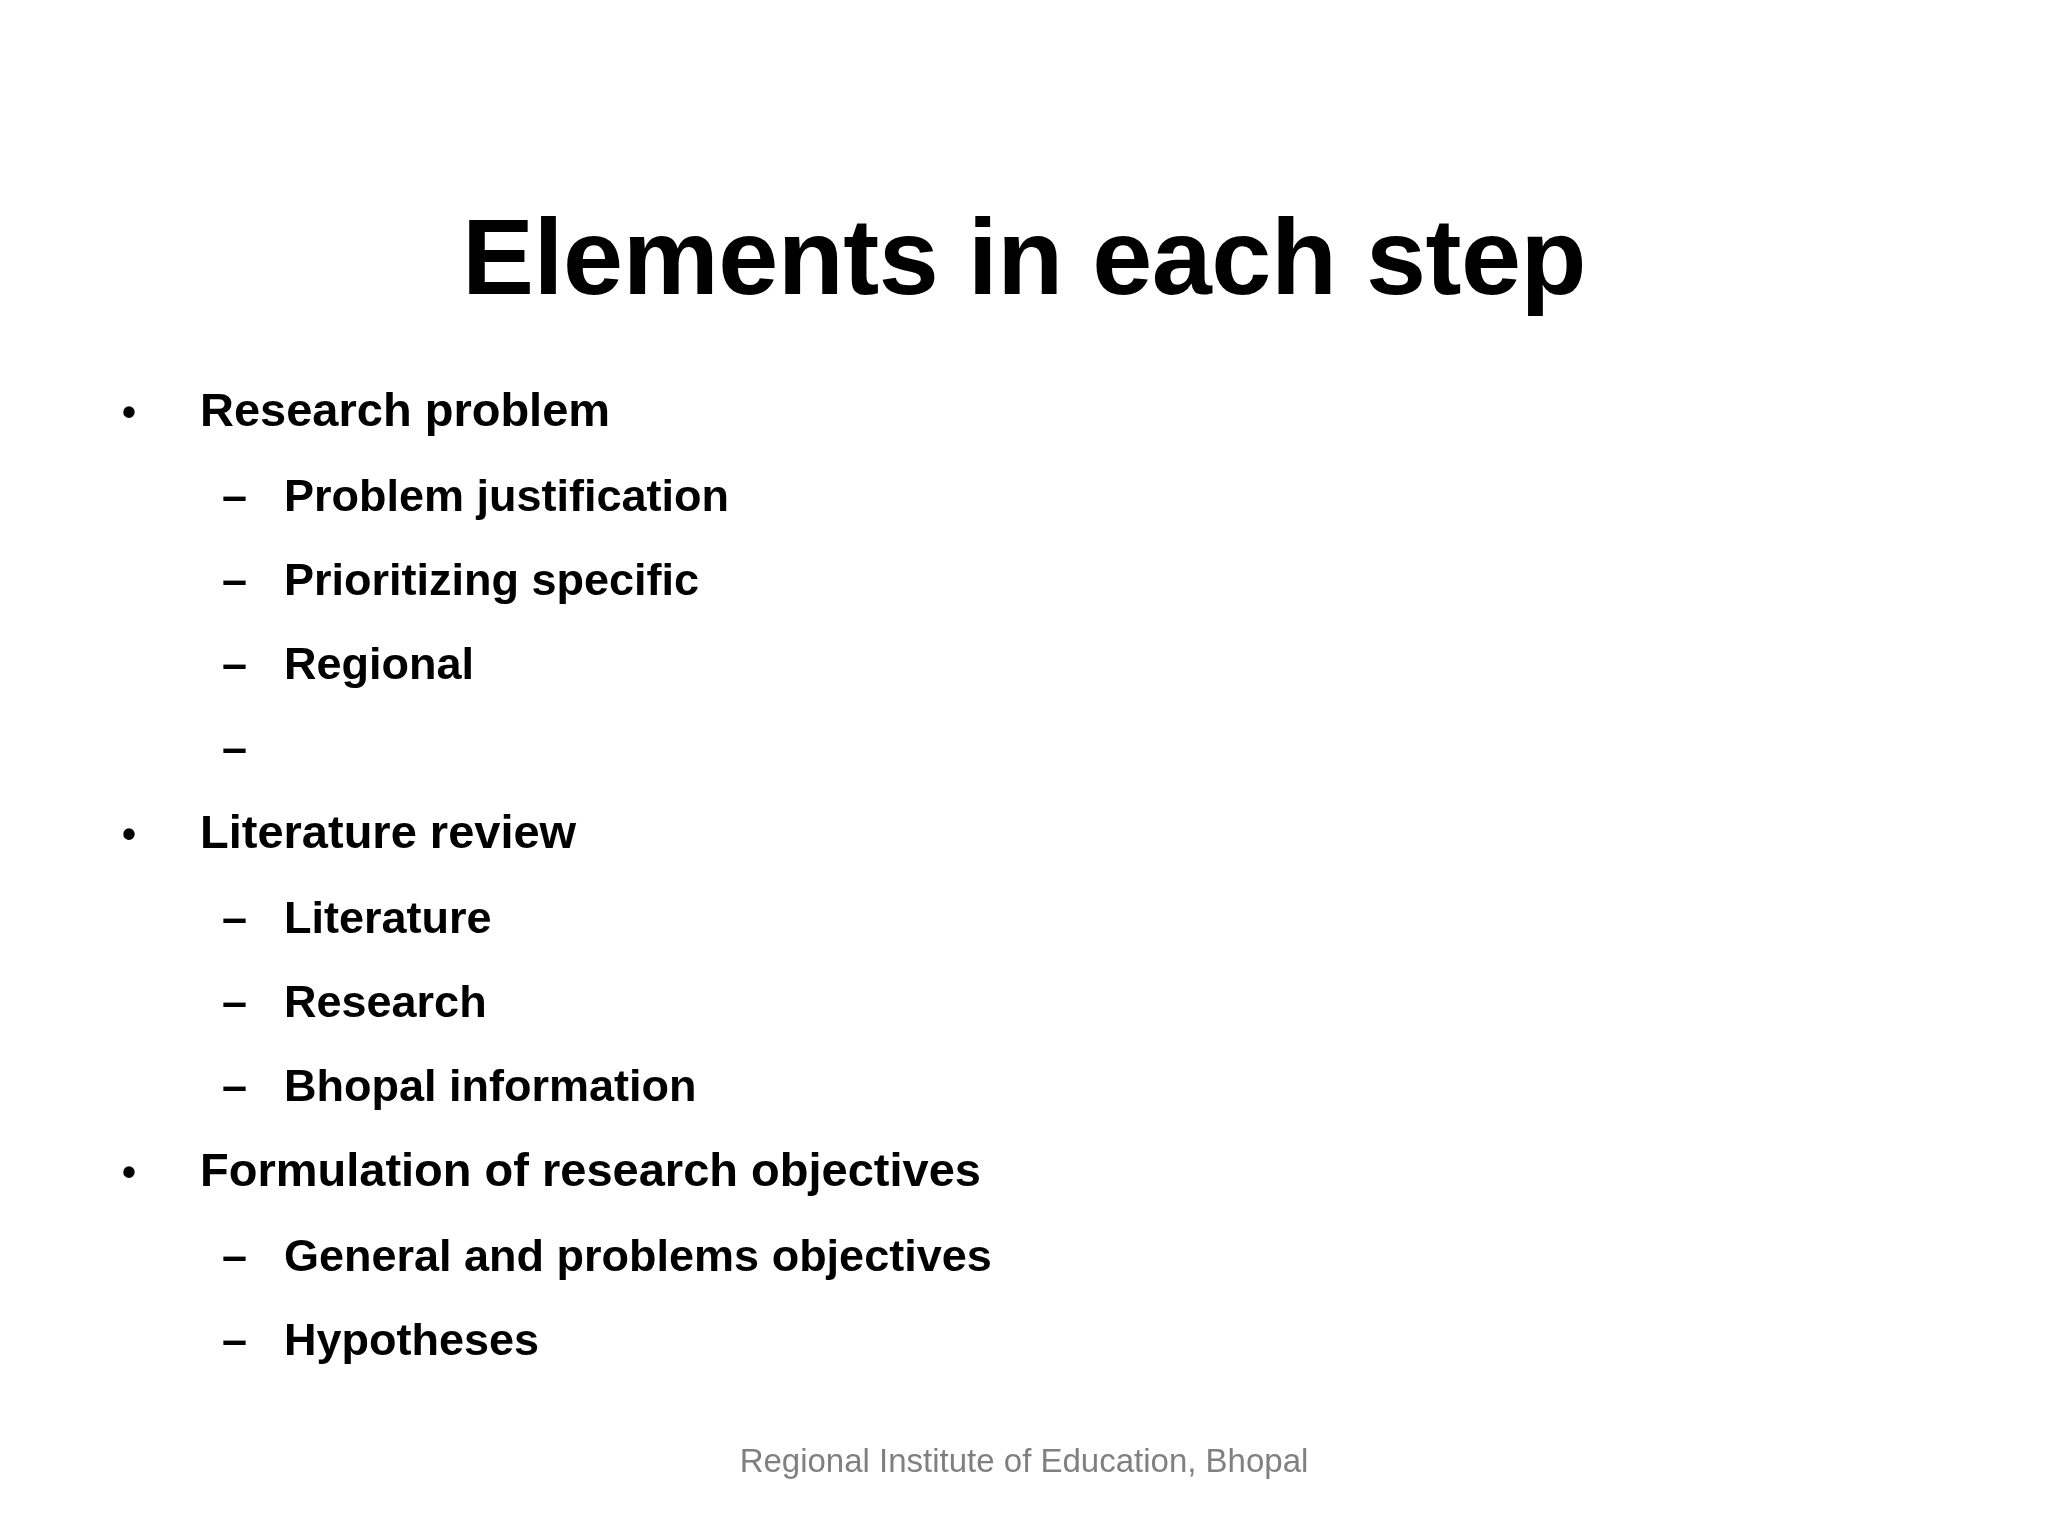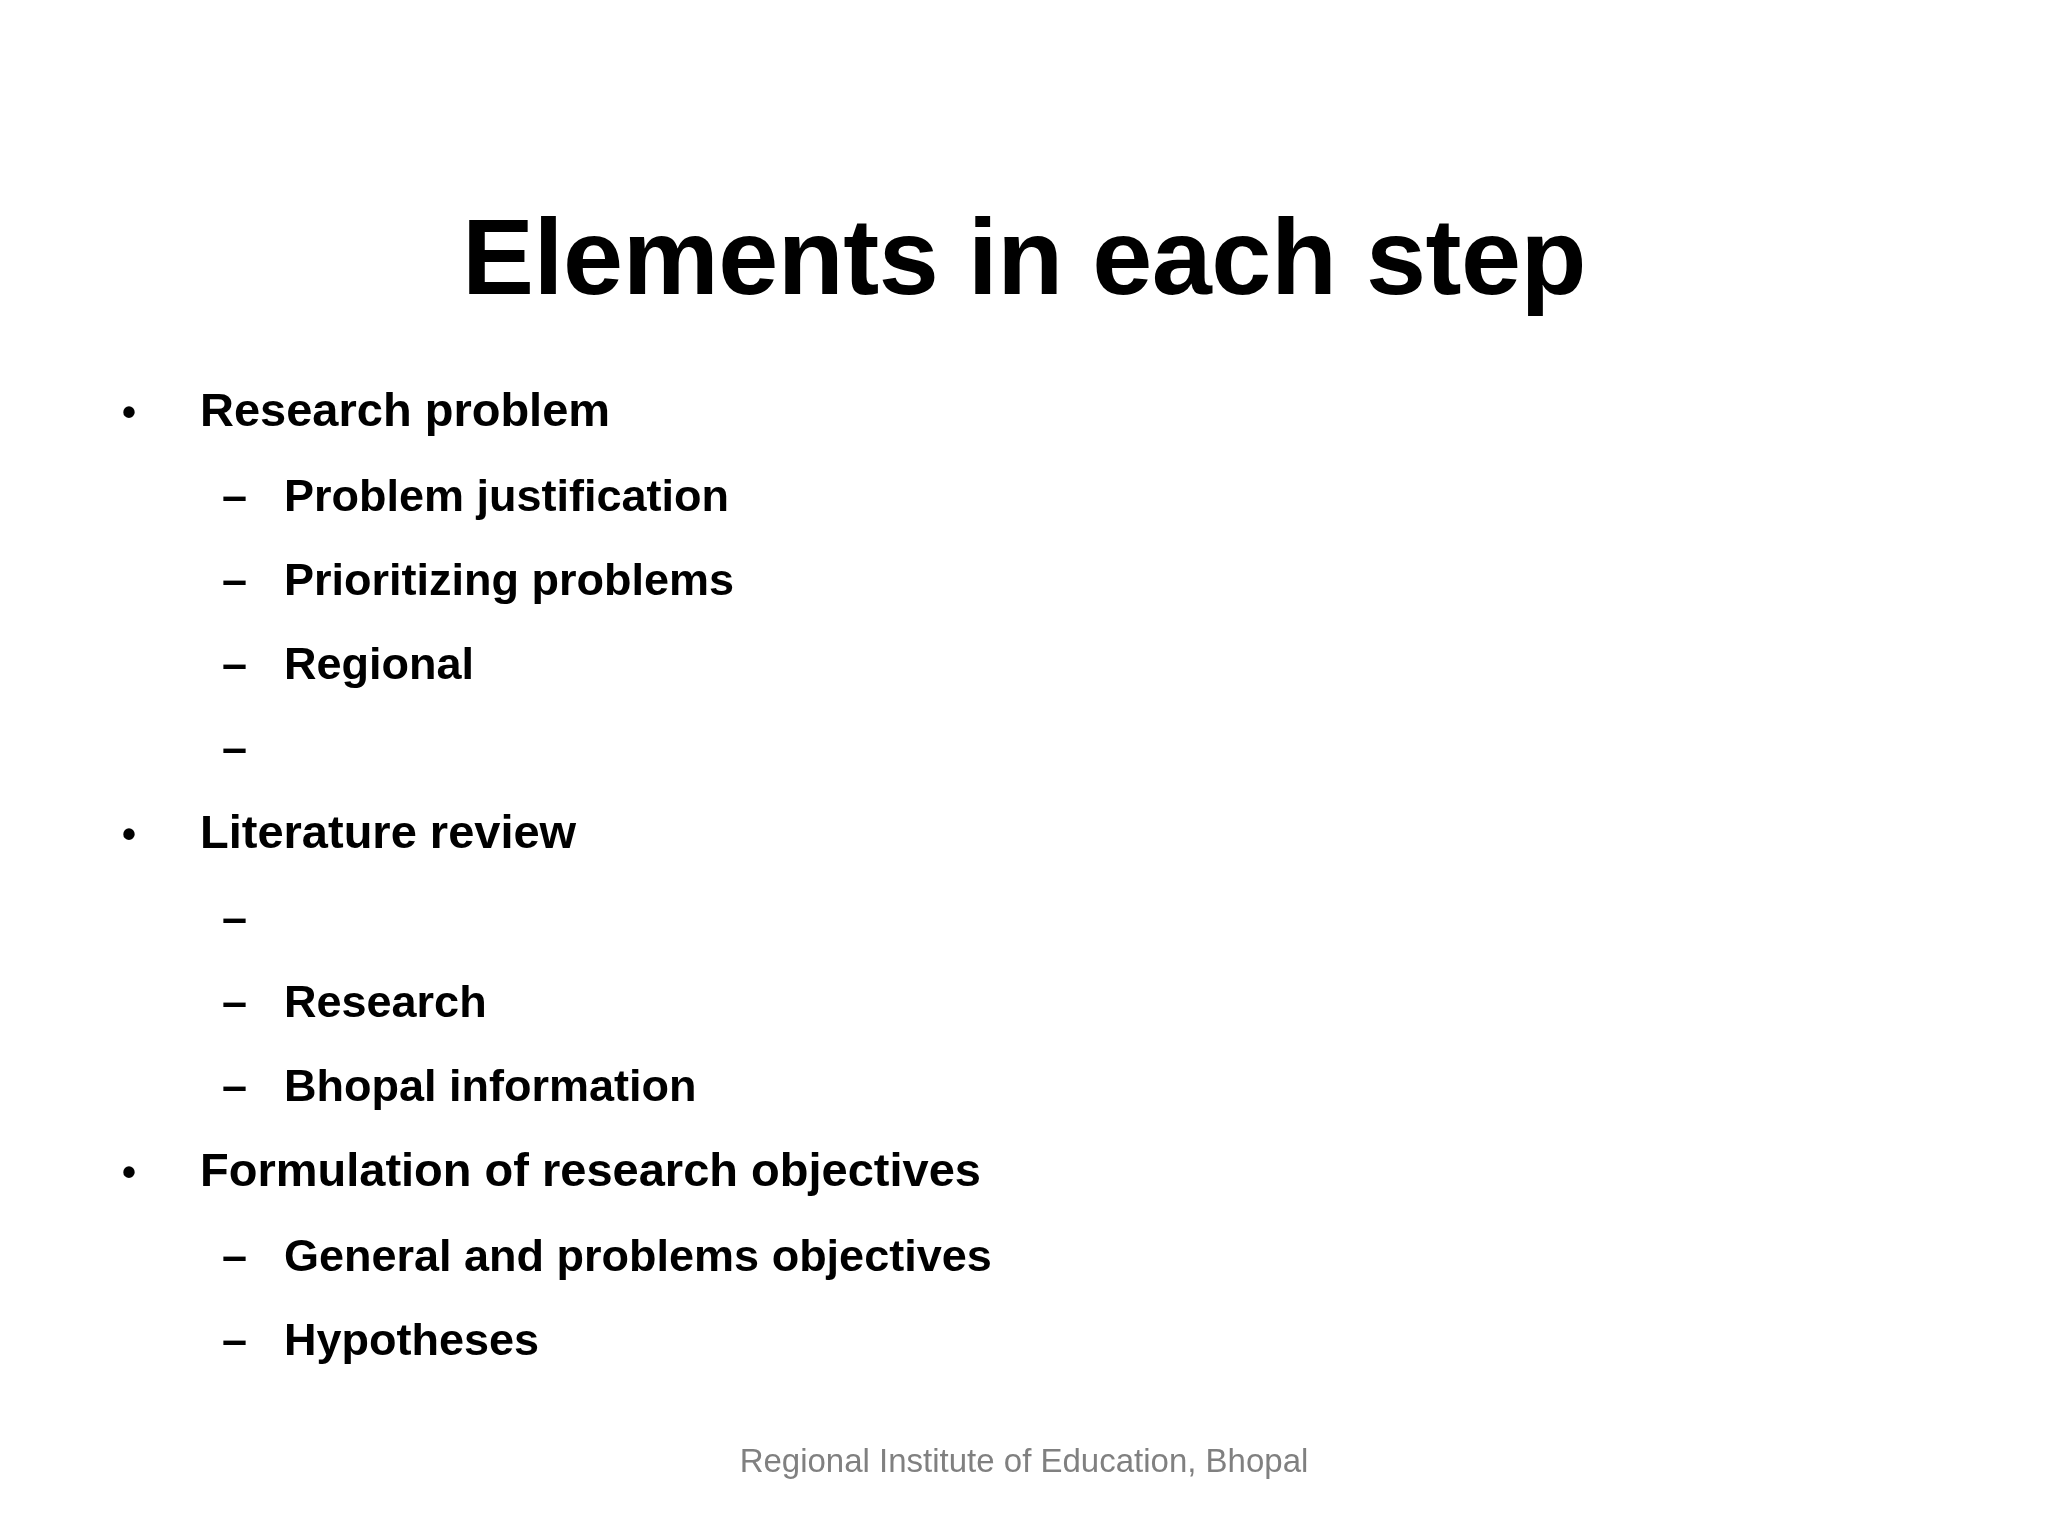--- a/index.html
+++ b/index.html
@@ -120,39 +120,40 @@
       <span class="bullet-text">Research problem</span>
     </li>
 
     <li class="bullet-row level-2">
       <span class="marker">–</span>
       <span class="bullet-text">Problem justification</span>
     </li>
 
     <li class="bullet-row level-2">
       <span class="marker">–</span>
-      <span class="bullet-text">Prioritizing problems</span>
+      <span class="bullet-text">Prioritizing specific</span>
     </li>
 
     <li class="bullet-row level-2">
       <span class="marker">–</span>
       <span class="bullet-text">Regional</span>
     </li>
 
     <li class="bullet-row level-2">
       <span class="marker">–</span>
     </li>
 
     <li class="bullet-row level-1">
       <span class="marker">•</span>
       <span class="bullet-text">Literature review</span>
     </li>
 
     <li class="bullet-row level-2">
       <span class="marker">–</span>
+      <span class="bullet-text">Literature</span>
     </li>
 
     <li class="bullet-row level-2">
       <span class="marker">–</span>
       <span class="bullet-text">Research</span>
     </li>
 
     <li class="bullet-row level-2">
       <span class="marker">–</span>
       <span class="bullet-text">Bhopal information</span>

